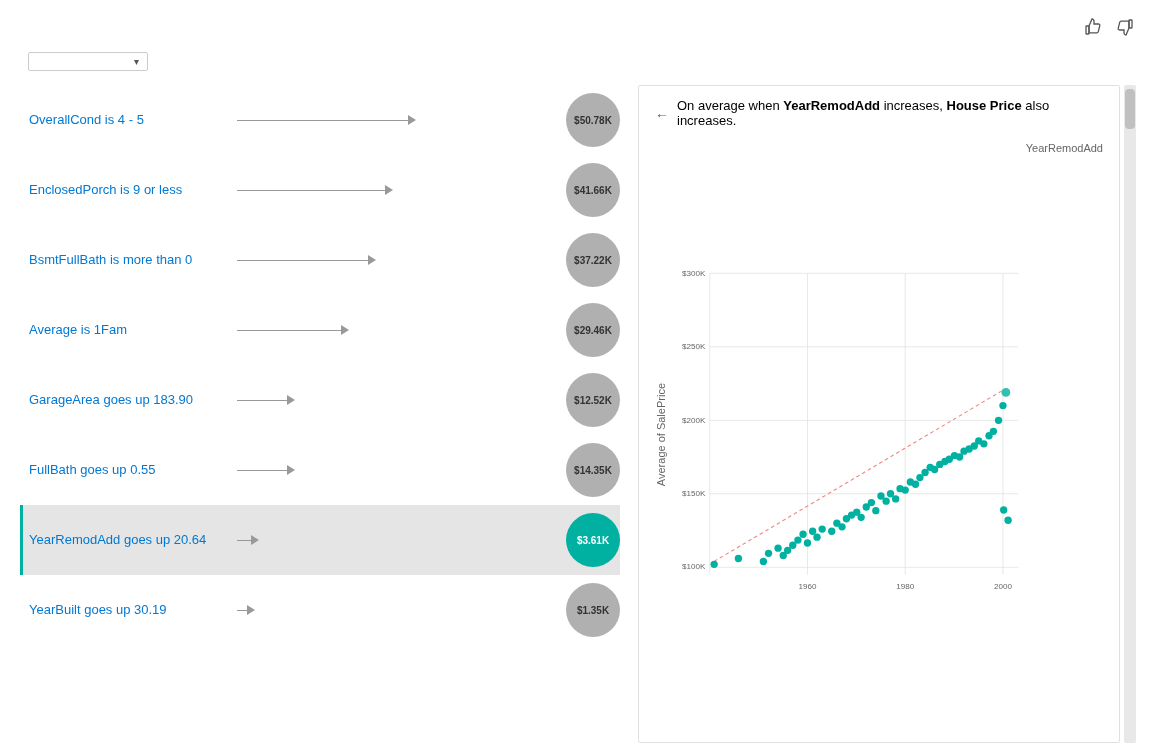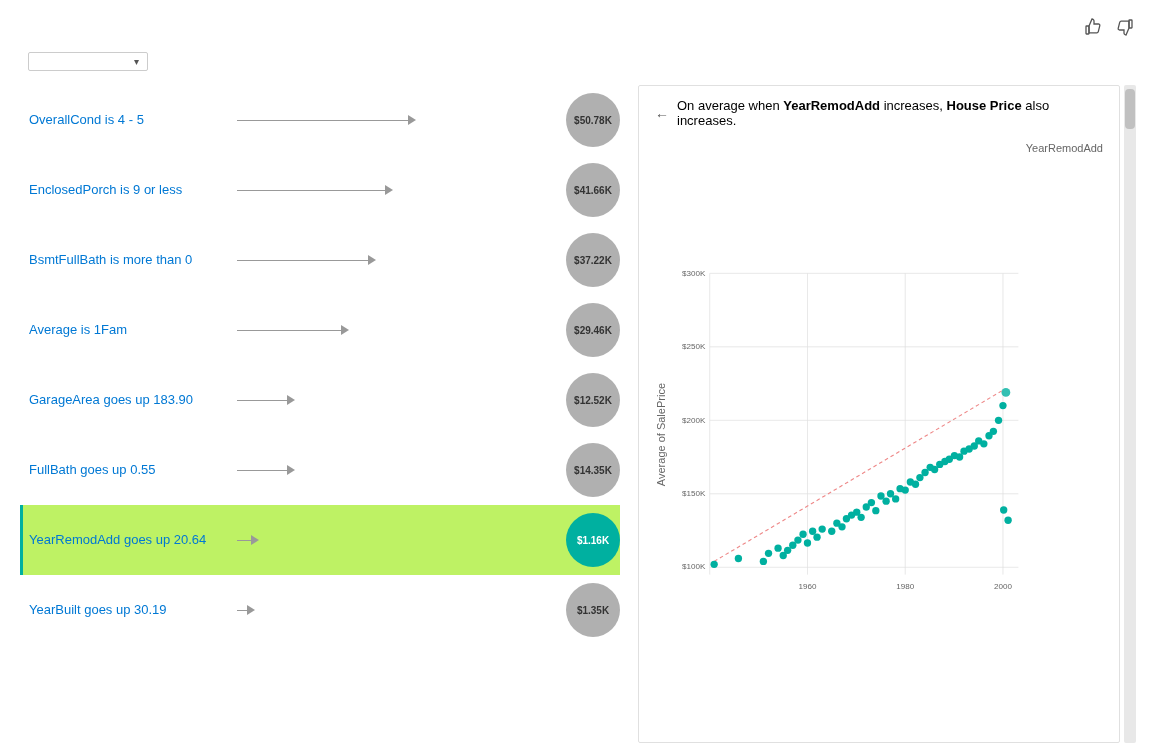--- a/index.html
+++ b/index.html
@@ -95,21 +95,21 @@
       display: flex;
       align-items: center;
       padding: 8px 0;
       border-left: 3px solid transparent;
       padding-left: 6px;
       cursor: pointer;
       min-height: 54px;
     }
     .influencer-row.selected {
       border-left: 3px solid #00b0a0;
-      background: #bef264;
+      background: #e5e5e5;
     }
     .influencer-label {
       flex: 1;
       color: #0078d4;
       font-size: 13px;
       line-height: 1.4;
       max-width: 200px;
     }
     .influencer-bar-area {
       flex: 1;
@@ -312,21 +312,21 @@
       <div class="bar-arrow"></div>
     </div>
     <div class="bubble">$14.35K</div>
   </div>
         <div class="influencer-row selected">
     <span class="influencer-label">YearRemodAdd goes up 20.64</span>
     <div class="influencer-bar-area">
       <div class="bar-line" style="width:14.4px; min-width:14.4px; max-width:14.4px;"></div>
       <div class="bar-arrow"></div>
     </div>
-    <div class="bubble selected">$1.16K</div>
+    <div class="bubble selected">$3.61K</div>
   </div>
         <div class="influencer-row">
     <span class="influencer-label">YearBuilt goes up 30.19</span>
     <div class="influencer-bar-area">
       <div class="bar-line" style="width:10px; min-width:10px; max-width:10px;"></div>
       <div class="bar-arrow"></div>
     </div>
     <div class="bubble">$1.35K</div>
   </div>
       </div>

